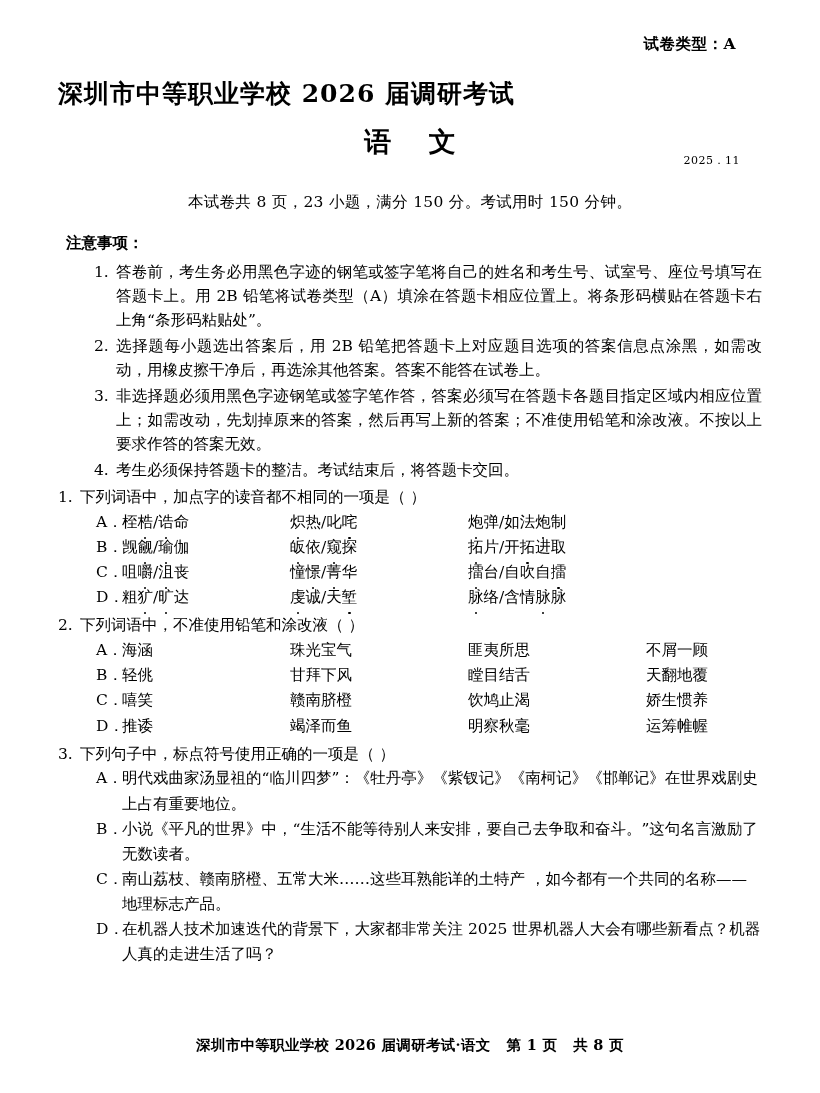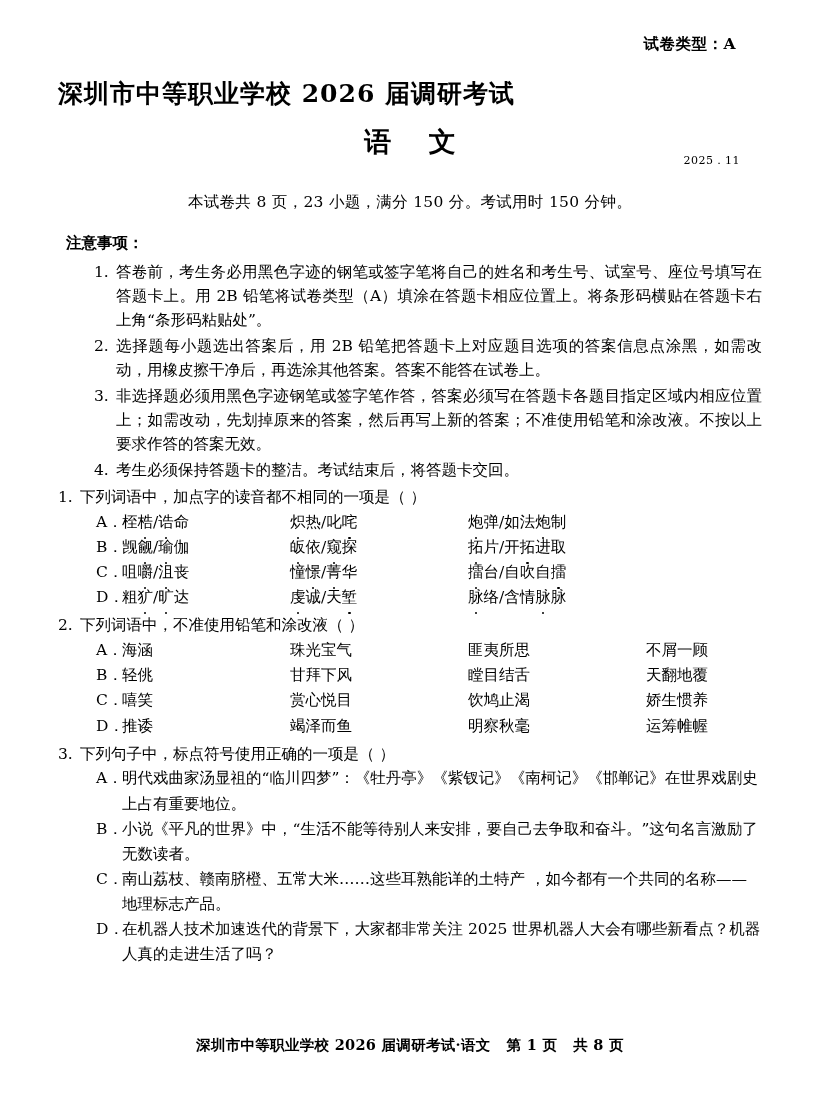--- a/index.html
+++ b/index.html
@@ -259,21 +259,21 @@
           <span class="col-a">轻佻</span>
           <span class="col-b">甘拜下风</span>
           <span class="col-b">瞠目结舌</span>
           <span class="col-c">天翻地覆</span>
         </span>
       </li>
       <li class="option">
         <span class="opt-label">C．</span>
         <span class="opt-body opt-cols">
           <span class="col-a">嘻笑</span>
-          <span class="col-b">赏心悦目</span>
+          <span class="col-b">赣南脐橙</span>
           <span class="col-b">饮鸠止渴</span>
           <span class="col-c">娇生惯养</span>
         </span>
       </li>
       <li class="option">
         <span class="opt-label">D．</span>
         <span class="opt-body opt-cols">
           <span class="col-a">推诿</span>
           <span class="col-b">竭泽而鱼</span>
           <span class="col-b">明察秋毫</span>

